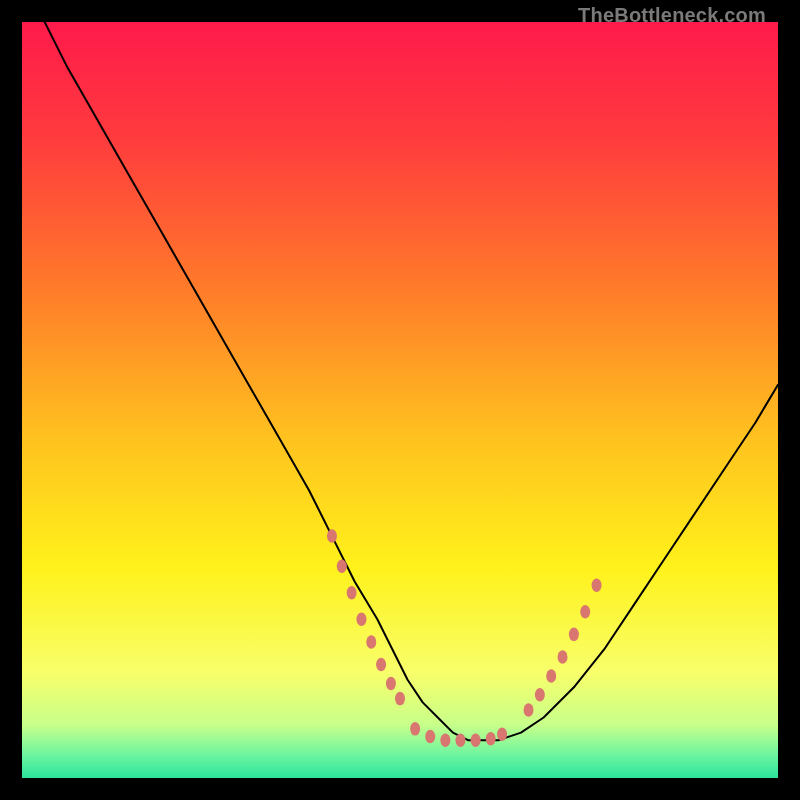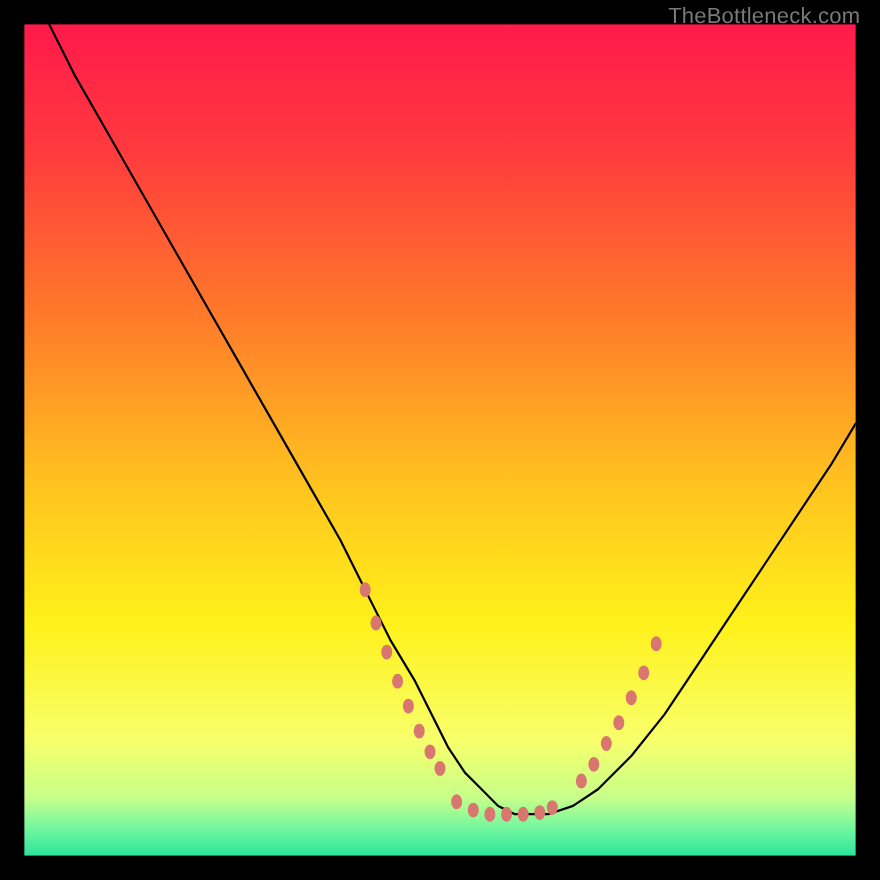--- a/index.html
+++ b/index.html
@@ -22,24 +22,24 @@
   .plot {
     position: absolute;
     left: 0;
     top: 0;
     width: 756px;
     height: 756px;
   }
   .watermark {
     position: absolute;
     top: 4px;
-    right: 18px;
+    right: 34px;
     color: #7a7a7a;
     font-size: 20px;
-    font-weight: 400;
+    font-weight: 700;
     letter-spacing: 0.2px;
     user-select: none;
   }
 </style>
 </head>
 <body>
 
 <div class="frame">
   <svg class="plot" viewBox="0 0 756 756">
     <defs>

